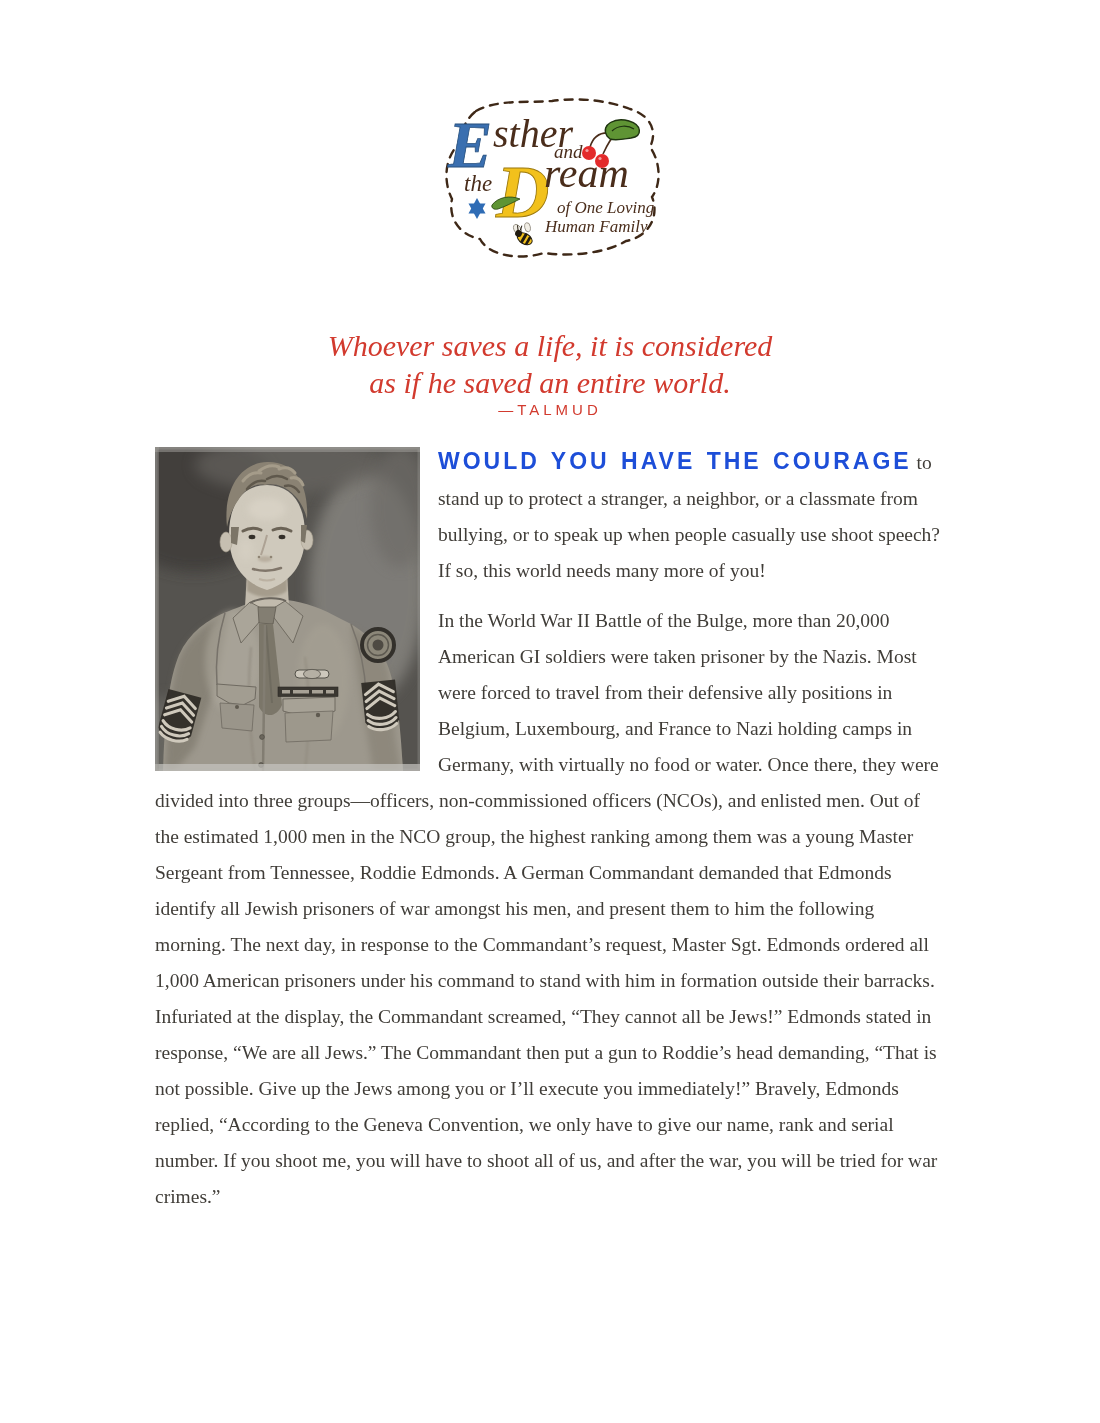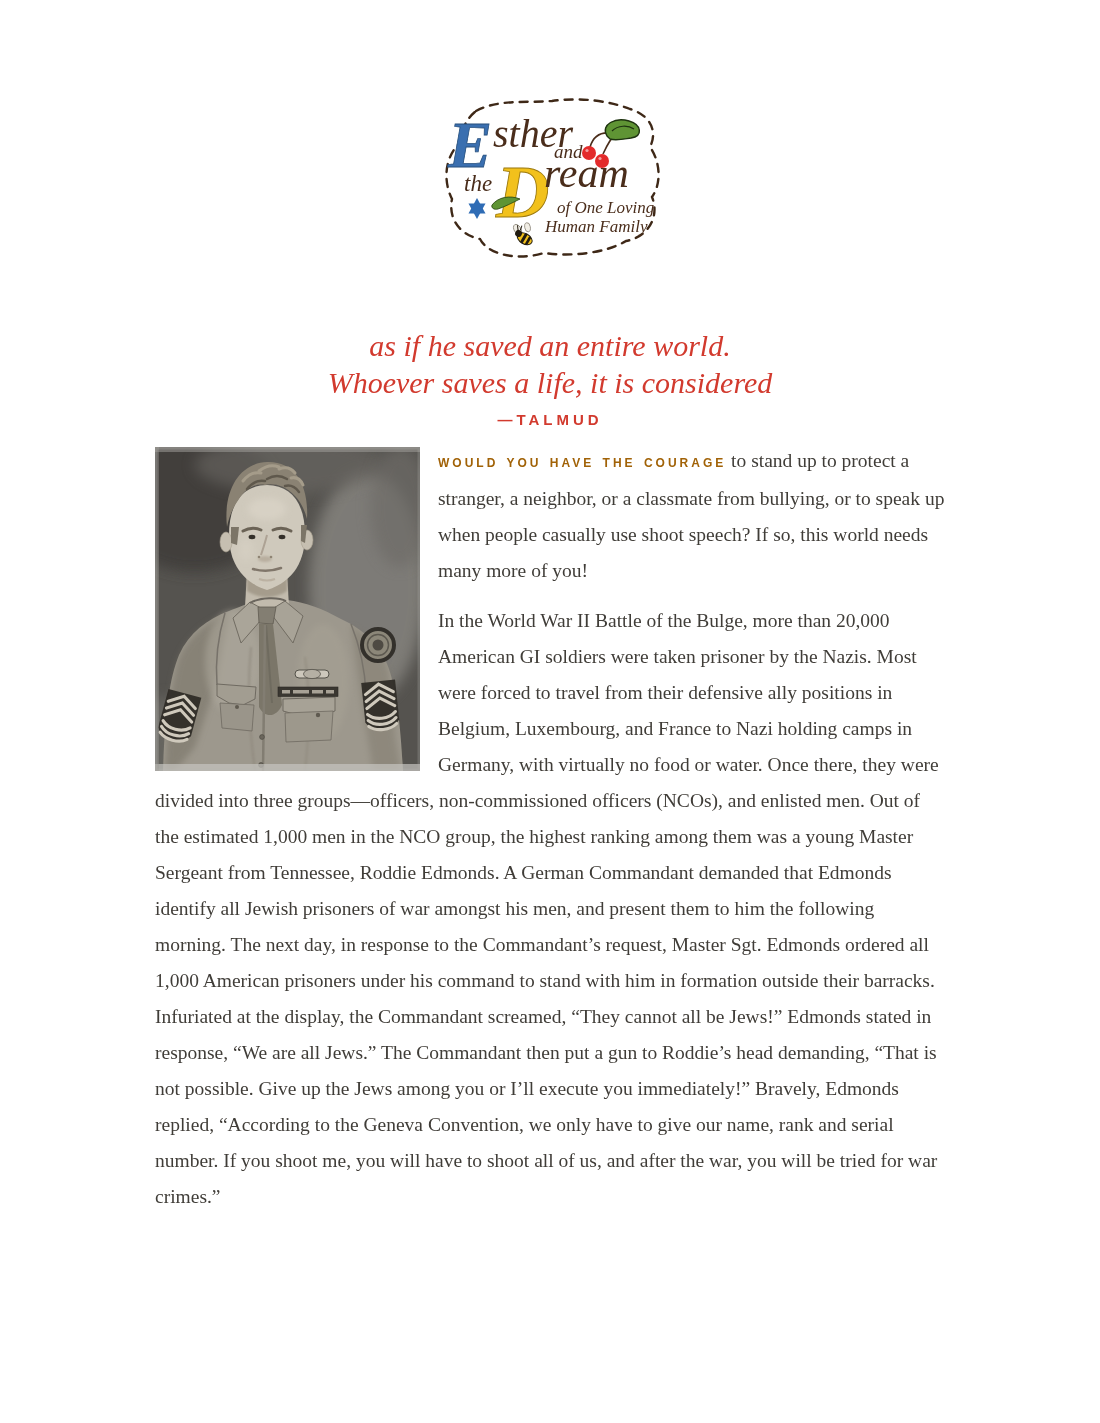--- a/index.html
+++ b/index.html
@@ -9,34 +9,34 @@
     background:#ffffff; overflow:hidden;
     font-family:"Liberation Serif", serif;
   }
   .logo { position:absolute; left:440px; top:95px; width:220px; height:165px; }
   .logo svg { display:block; width:100%; height:100%; overflow:visible; }
   .lg-script { font-family:"Liberation Serif", serif; font-style:italic; }
 
   .quote { position:absolute; top:327px; left:0; width:100%; text-align:center; color:#d23a2e; }
   .quote-line { font-family:"Liberation Serif", serif; font-style:italic; font-size:30px; line-height:37px; }
   .quote-attr {
-    margin-top:10px; font-family:"Liberation Sans", sans-serif; font-weight:bold;
+    font-family:"Liberation Sans", sans-serif; font-weight:normal;
     font-size:15px; letter-spacing:4px; color:#d23a2e;
   }
 
   .article { position:absolute; top:443px; left:155px; width:792px; color:#403d38; }
   .photo {
     float:left; width:265px; height:324px; margin:4px 18px 8px 0;
   }
   .photo svg { display:block; width:100%; height:100%; }
   .article p { font-size:19.5px; line-height:36px; text-align:left; }
   .p1 { margin-bottom:14px; }
   .lead {
     font-family:"Liberation Sans", sans-serif; font-weight:bold;
-    font-size:12px; letter-spacing:3px; word-spacing:2px; color:#a16207;
+    font-size:23px; letter-spacing:3px; word-spacing:2px; color:#1d4ed8;
   }
 </style>
 </head>
 <body>
 
 <div class="page">
 
   <div class="logo">
     <svg viewBox="0 0 220 165">
 
@@ -80,22 +80,22 @@
           <rect x="-0.5" y="-3.4" width="3" height="10.8" rx="1.2" fill="#211b10"></rect>
           <rect x="4.6" y="-2.6" width="2.6" height="9.4" rx="1.2" fill="#211b10"></rect>
           <circle cx="-6" cy="0.5" r="3.4" fill="#211b10"></circle>
           <path d="M-8,-2 L-11,-6 M-6,-3 L-7,-8" stroke="#211b10" stroke-width="1" fill="none"></path>
         </g>
       </g>
     </svg>
   </div>
 
   <section class="quote">
+    <div class="quote-line">Whoever saves a life, it is considered</div>
     <div class="quote-line">as if he saved an entire world.</div>
-    <div class="quote-line">Whoever saves a life, it is considered</div>
     <div class="quote-attr">—TALMUD</div>
   </section>
 
   <article class="article">
 
     <div class="photo">
       <svg viewBox="0 0 265 324">
         <defs>
           <filter id="b6" x="-40%" y="-40%" width="180%" height="180%">
               <feGaussianBlur stdDeviation="7"></feGaussianBlur>

